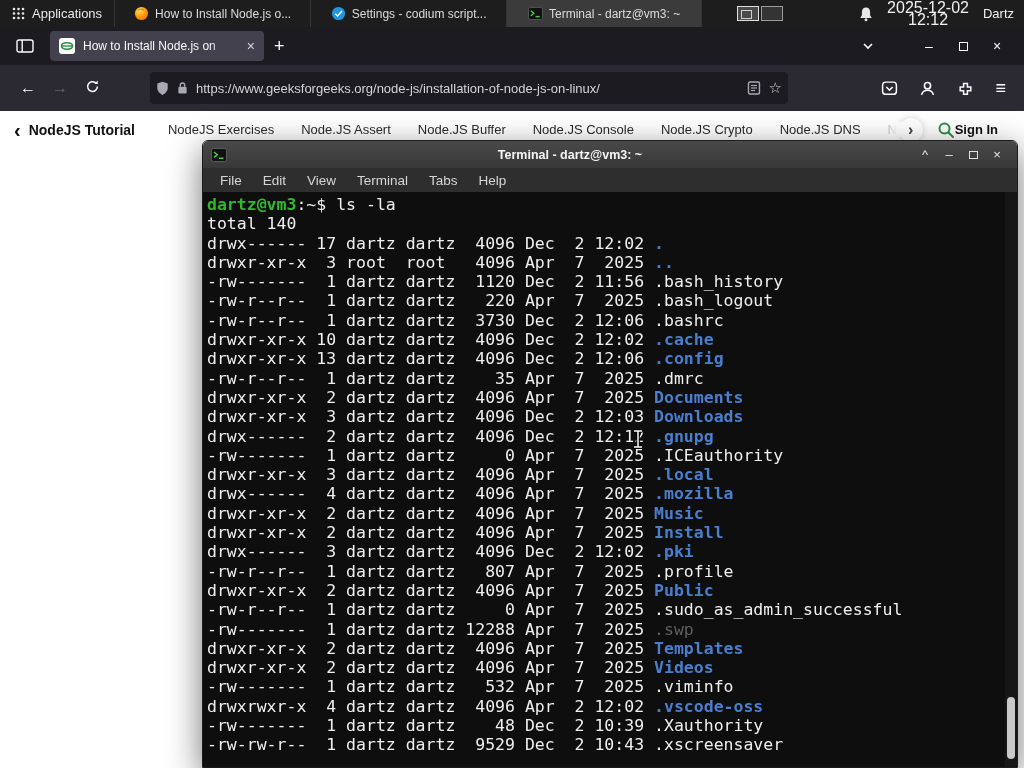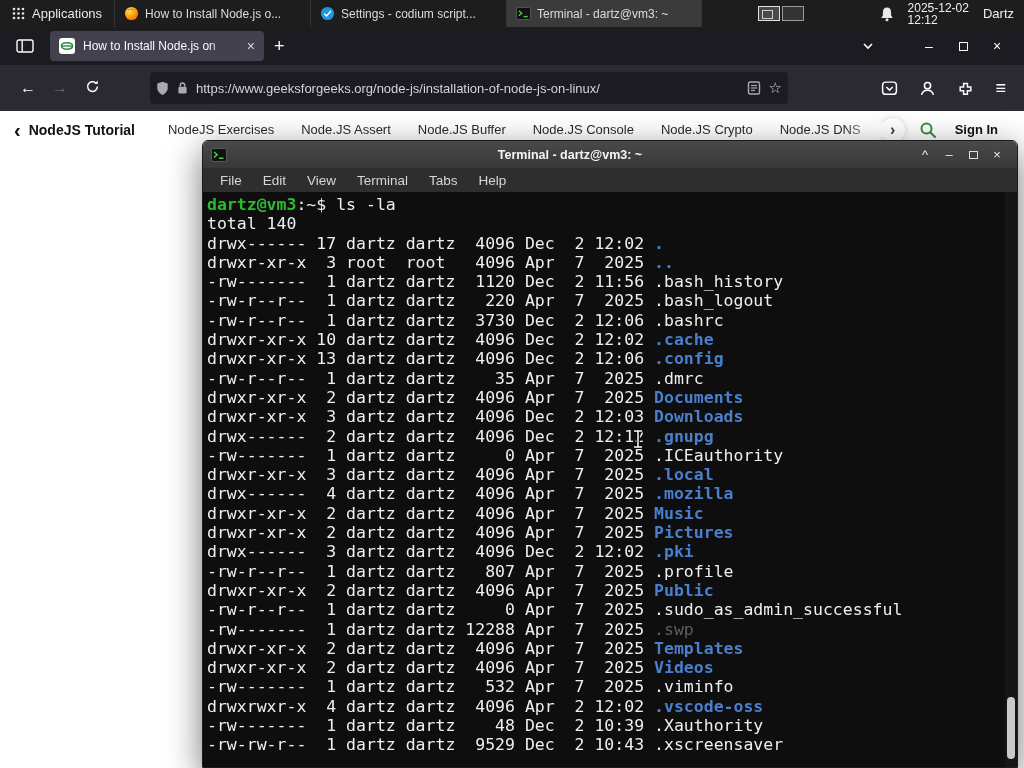--- a/index.html
+++ b/index.html
@@ -6,32 +6,32 @@
   html,body { width:1024px; height:768px; overflow:hidden; background:#000;
               font-family:"Liberation Sans", sans-serif; }
   #screen { position:relative; width:1024px; height:768px; background:#fff; overflow:hidden; }
 
   
   .sysbar { position:absolute; top:0; left:0; right:0; height:27px; background:#1d1d1d;
             display:flex; align-items:stretch; color:#e8e8e8; z-index:40; }
   .sys-apps { display:flex; align-items:center; gap:7px; padding:0 12px; font-size:13px; }
   .task-list { display:flex; align-items:stretch; }
   .task { display:flex; align-items:center; gap:6px; padding:0 9px; width:196px;
-          border-left:1px solid #343434; font-size:12px; color:#dcdcdc; }
+          border-left:1px solid #343434; font-size:12px; color:#dcdcdc;justify-content:center; }
   .task:last-child { border-right:1px solid #343434; }
   .task.active { background:#3b3b3b; }
   .task-label { white-space:nowrap; overflow:hidden; }
   .ticon { display:flex; align-items:center; flex:none; }
   .sys-right { margin-left:auto; display:flex; align-items:center; gap:14px; padding-right:6px; }
   .pager { display:flex; gap:2px; margin-right:62px; }
   .pager-box { width:22px; height:15px; border:1px solid #9a9a9a; background:#343434; position:relative; }
   .pager-box.active { border-color:#e0e0e0; background:#4a4a4a; }
   .pager-box.active::after { content:""; position:absolute; left:3px; top:3px; width:9px; height:7px;
             border:1px solid #cfcfcf; }
-  .clock { font-size:12px; line-height:12px; color:#f0f0f0; }
+  .clock { font-size:16px; line-height:12px; text-align:center; color:#f0f0f0; }
   .sys-user { font-size:13px; color:#f0f0f0; padding-right:4px; }
 
   
   .ff { position:absolute; top:27px; left:0; right:0; bottom:0; display:flex; flex-direction:column; background:#fff; }
   .ff-tabbar { height:38px; background:#1c1b22; display:flex; align-items:center; padding:0 10px; flex:none; }
   .ffview { display:flex; align-items:center; padding:0 6px; }
   .ff-tab { display:flex; align-items:center; gap:8px; background:#42414d; height:30px; border-radius:4px;
             padding:0 9px; width:214px; margin-left:10px; color:#fbfbfe; font-size:12px; }
   .ff-tab-title { white-space:nowrap; overflow:hidden; flex:1;
             -webkit-mask-image:linear-gradient(90deg,#000 80%,transparent); 
@@ -57,21 +57,21 @@
                  font-size:13px; color:#2b2b2b; flex:none; }
   .chev { font-size:20px; font-weight:bold; color:#111; line-height:1; }
   .site-title { font-weight:bold; font-size:14px; color:#111; margin:0 33px 0 8px; white-space:nowrap; }
   .site-links { display:flex; gap:27px; overflow:hidden; white-space:nowrap; flex:1; position:relative; }
   .site-link { color:#2b2b2b; font-weight:400; }
   .site-fade { position:absolute; right:0; top:0; bottom:0; width:46px;
                background:linear-gradient(90deg, rgba(255,255,255,0), #fff 75%); }
   .chev-circle { width:24px; height:24px; border-radius:50%; background:#fff; box-shadow:0 0 6px rgba(0,0,0,.18);
                  display:flex; align-items:center; justify-content:center; margin:0 14px 0 -10px; flex:none; }
   .chev-circle .chev { font-size:17px; color:#444; }
-  .signin { font-weight:600; color:#111; margin-left:18px; white-space:nowrap; }
+  .signin { font-weight:600; color:#111; white-space:nowrap; }
   .page { flex:1; background:#fff; }
 
   
   .term { position:absolute; left:202px; top:140px; width:816px; height:628px; z-index:20;
           display:flex; flex-direction:column; border-radius:6px 6px 0 0; overflow:hidden;
           box-shadow:0 10px 34px rgba(0,0,0,.55); border:1px solid #1c1c1c; }
   .term-titlebar { height:27px; background:linear-gradient(#494949,#383838); display:flex; align-items:center;
                    padding:0 8px; color:#f5f5f5; font-size:12.5px; font-weight:bold; flex:none; }
   .term-title { flex:1; text-align:center; white-space:nowrap; overflow:hidden; }
   .tbtn { width:24px; text-align:center; font-size:13px; color:#e6e6e6; font-weight:normal; }
@@ -297,21 +297,21 @@
           <div class="term-line"><span>drwxr-xr-x 10 dartz dartz  4096 Dec  2 12:02 </span><span class="name-dir">.cache</span></div>
           <div class="term-line"><span>drwxr-xr-x 13 dartz dartz  4096 Dec  2 12:06 </span><span class="name-dir">.config</span></div>
           <div class="term-line"><span>-rw-r--r--  1 dartz dartz    35 Apr  7  2025 </span><span class="name-file">.dmrc</span></div>
           <div class="term-line"><span>drwxr-xr-x  2 dartz dartz  4096 Apr  7  2025 </span><span class="name-dir">Documents</span></div>
           <div class="term-line"><span>drwxr-xr-x  3 dartz dartz  4096 Dec  2 12:03 </span><span class="name-dir">Downloads</span></div>
           <div class="term-line"><span>drwx------  2 dartz dartz  4096 Dec  2 12:12 </span><span class="name-dir">.gnupg</span></div>
           <div class="term-line"><span>-rw-------  1 dartz dartz     0 Apr  7  2025 </span><span class="name-file">.ICEauthority</span></div>
           <div class="term-line"><span>drwxr-xr-x  3 dartz dartz  4096 Apr  7  2025 </span><span class="name-dir">.local</span></div>
           <div class="term-line"><span>drwx------  4 dartz dartz  4096 Apr  7  2025 </span><span class="name-dir">.mozilla</span></div>
           <div class="term-line"><span>drwxr-xr-x  2 dartz dartz  4096 Apr  7  2025 </span><span class="name-dir">Music</span></div>
-          <div class="term-line"><span>drwxr-xr-x  2 dartz dartz  4096 Apr  7  2025 </span><span class="name-dir">Pictures</span></div>
+          <div class="term-line"><span>drwxr-xr-x  2 dartz dartz  4096 Apr  7  2025 </span><span class="name-dir">Install</span></div>
           <div class="term-line"><span>drwx------  3 dartz dartz  4096 Dec  2 12:02 </span><span class="name-dir">.pki</span></div>
           <div class="term-line"><span>-rw-r--r--  1 dartz dartz   807 Apr  7  2025 </span><span class="name-file">.profile</span></div>
           <div class="term-line"><span>drwxr-xr-x  2 dartz dartz  4096 Apr  7  2025 </span><span class="name-dir">Public</span></div>
           <div class="term-line"><span>-rw-r--r--  1 dartz dartz     0 Apr  7  2025 </span><span class="name-file">.sudo_as_admin_successful</span></div>
           <div class="term-line"><span>-rw-------  1 dartz dartz 12288 Apr  7  2025 </span><span class="name-dim">.swp</span></div>
           <div class="term-line"><span>drwxr-xr-x  2 dartz dartz  4096 Apr  7  2025 </span><span class="name-dir">Templates</span></div>
           <div class="term-line"><span>drwxr-xr-x  2 dartz dartz  4096 Apr  7  2025 </span><span class="name-dir">Videos</span></div>
           <div class="term-line"><span>-rw-------  1 dartz dartz   532 Apr  7  2025 </span><span class="name-file">.viminfo</span></div>
           <div class="term-line"><span>drwxrwxr-x  4 dartz dartz  4096 Apr  2 12:02 </span><span class="name-dir">.vscode-oss</span></div>
           <div class="term-line"><span>-rw-------  1 dartz dartz    48 Dec  2 10:39 </span><span class="name-file">.Xauthority</span></div>

